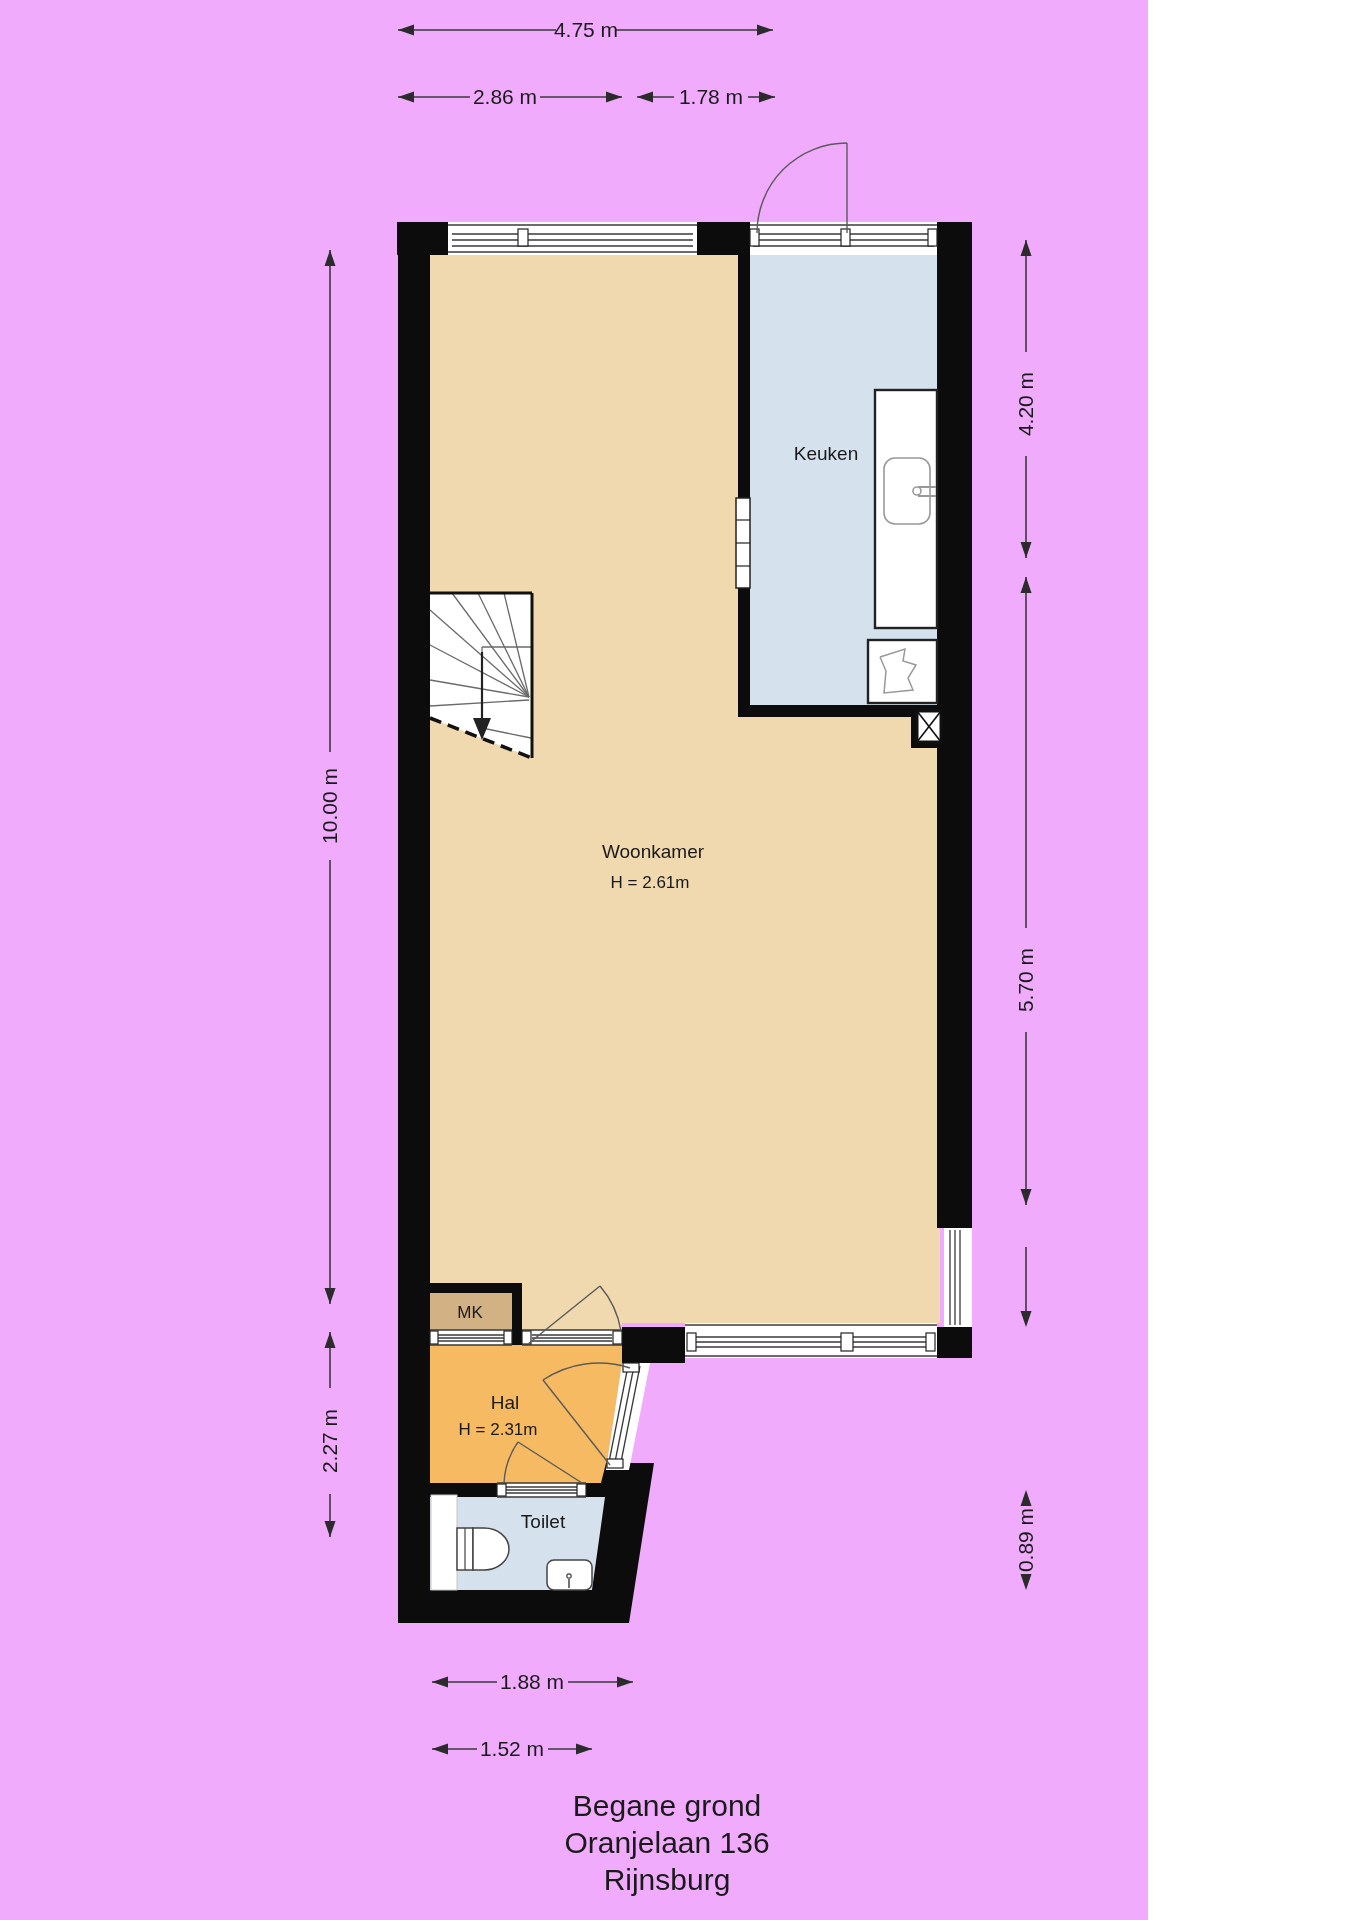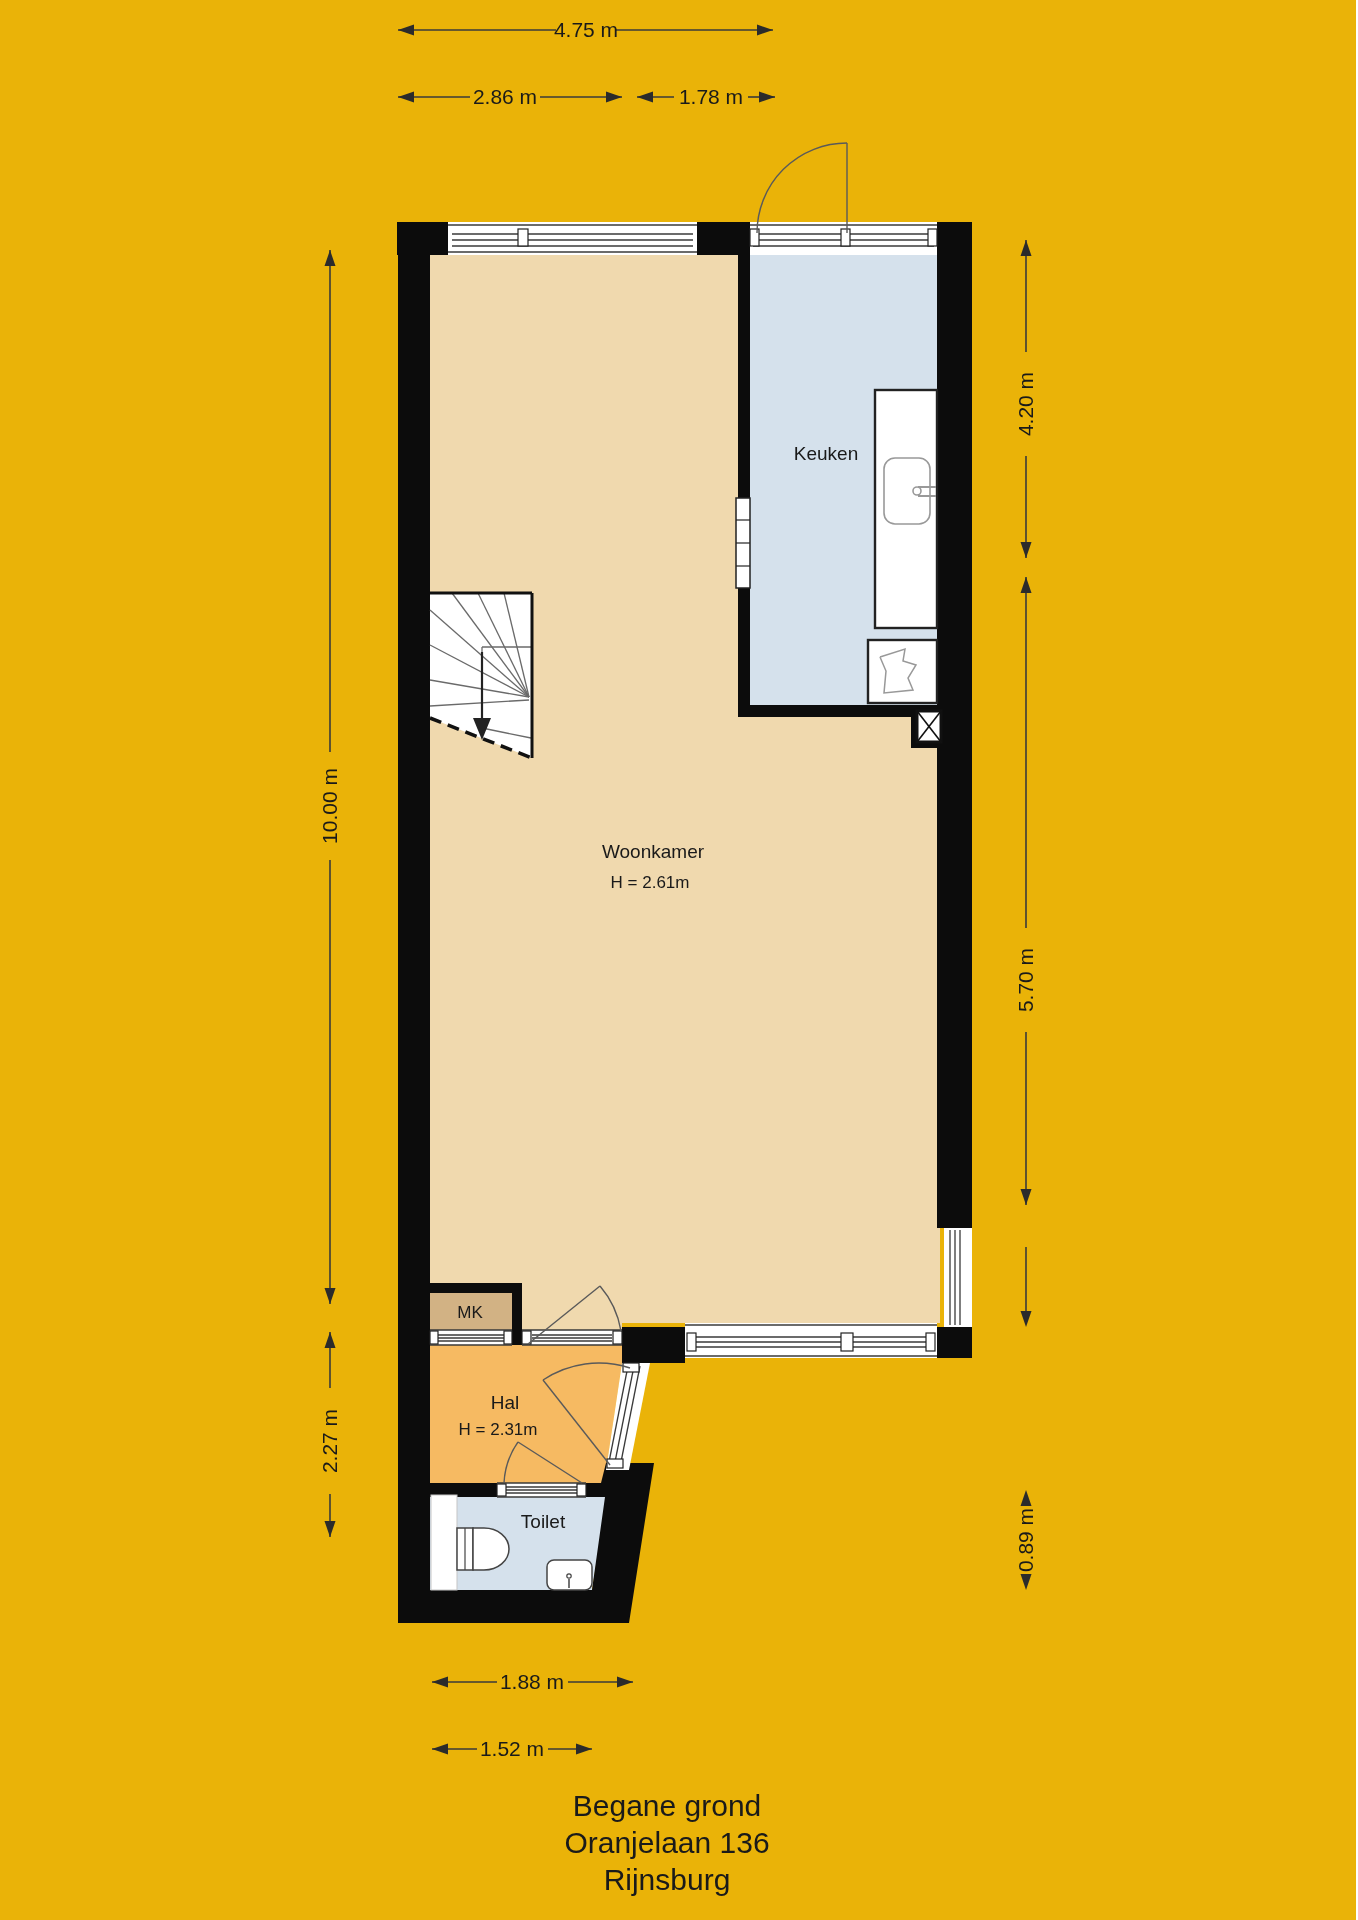--- a/index.html
+++ b/index.html
@@ -1,16 +1,16 @@
 <!DOCTYPE html>
 <html><head>
 <meta charset="utf-8">
 <style>
   html,body{margin:0;padding:0;background:#ffffff;}
-  .page{width:1356px;height:1920px;position:relative;background:#eab308;overflow:hidden;}
+  .page{width:1148px;height:1920px;position:relative;background:#f0abfc;overflow:hidden;}
   svg{display:block;}
   text{font-family:"Liberation Sans", sans-serif;fill:#1a1a1a;}
   .dim{font-size:21px;}
   .room{font-size:19px;}
   .roomsub{font-size:17px;}
   .title{font-size:30px;}
   .dimline{stroke:#3a3a3a;stroke-width:1.6;fill:none;}
   .head{fill:#2b2b2b;stroke:none;}
   .arc{stroke:#5a5a5a;stroke-width:1.4;fill:none;}
   .glz{stroke:#3a3a3a;stroke-width:1.3;fill:none;}

